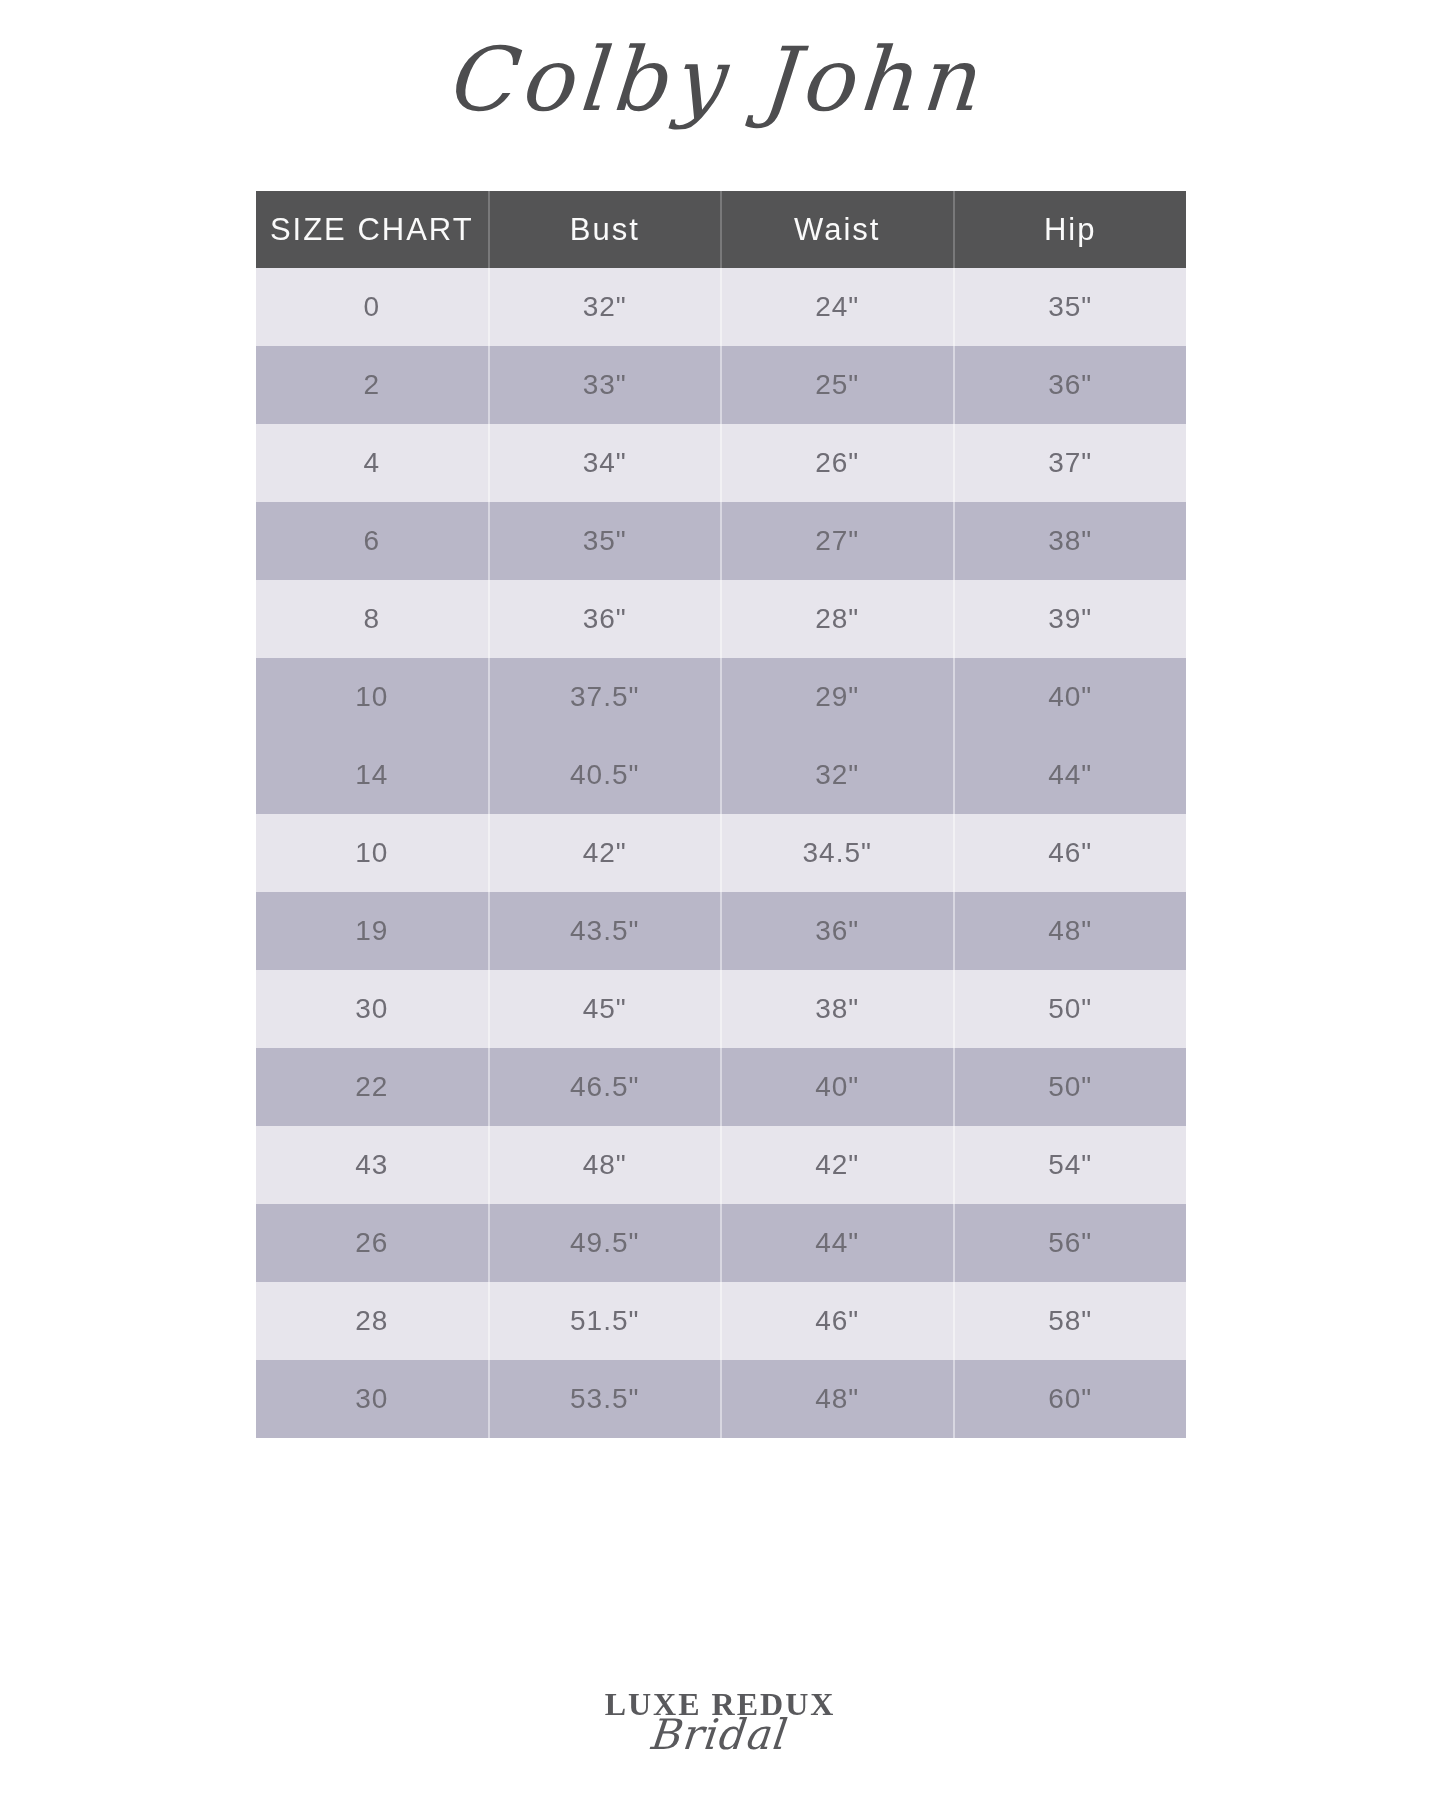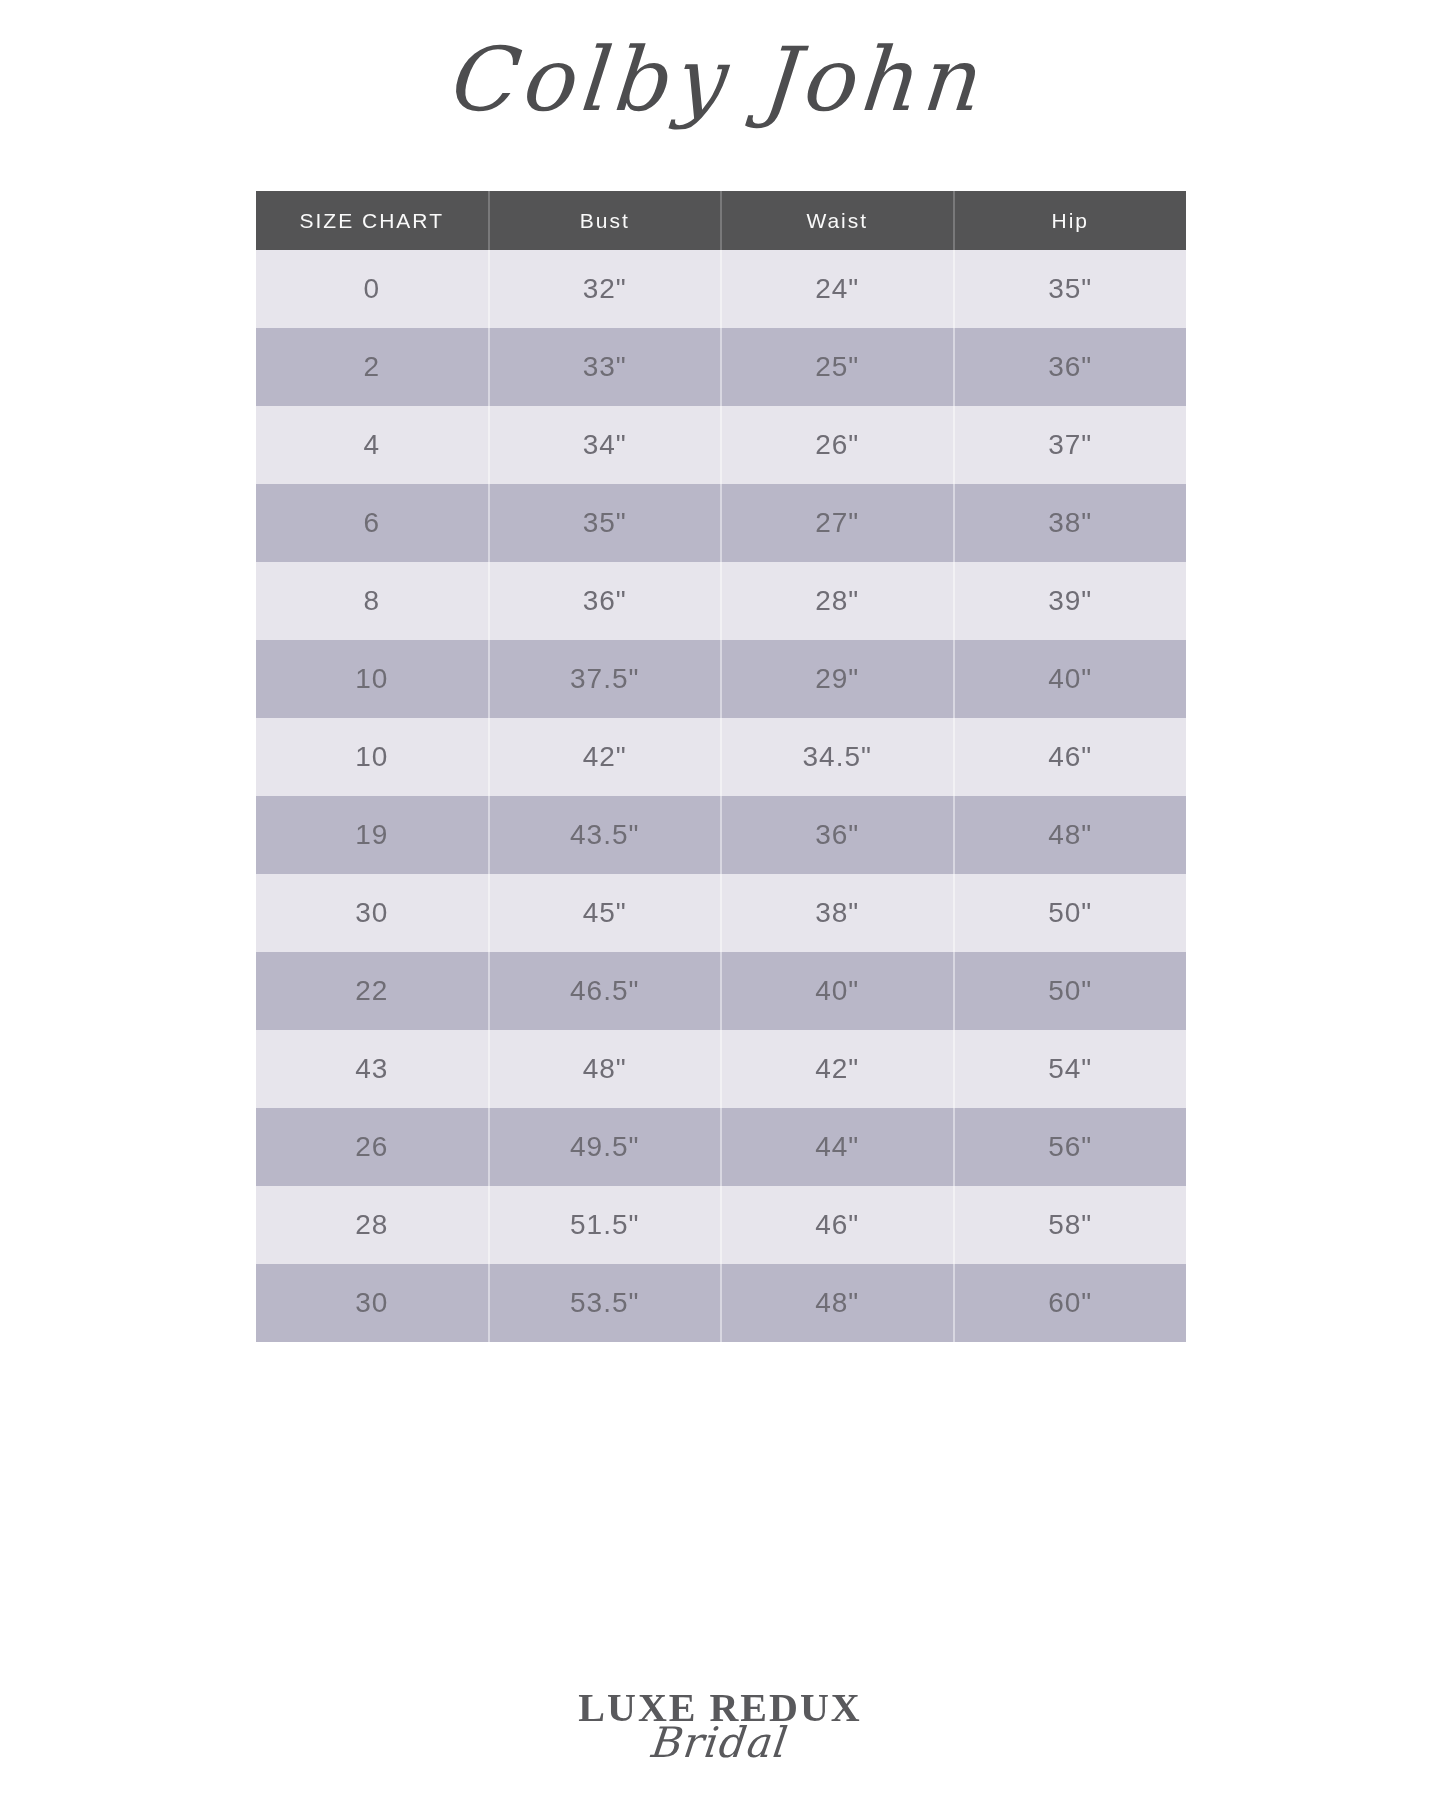--- a/index.html
+++ b/index.html
@@ -48,24 +48,24 @@
     border-collapse: collapse;
     table-layout: fixed;
   }
   .size-table th, .size-table td {
     width: 25%;
     text-align: center;
     vertical-align: middle;
     font-weight: normal;
   }
   .size-table thead th {
-    height: 59px;
+    height: 77px;
     background: var(--header-bg);
     color: var(--header-text);
-    font-size: 21px;
+    font-size: 31px;
     letter-spacing: 2px;
   }
   .size-table thead th + th {
     border-left: 2px solid rgba(255,255,255,0.22);
   }
   .size-table tbody td {
     height: 78px;
     font-size: 28px;
     letter-spacing: 1px;
     color: var(--cell-text);
@@ -81,21 +81,21 @@
     position: absolute;
     top: 1688px;
     left: 0;
     width: 100%;
     text-align: center;
     color: var(--logo-text);
   }
   .logo-primary {
     font-family: "Liberation Serif", serif;
     font-weight: bold;
-    font-size: 40px;
+    font-size: 32px;
     letter-spacing: 2px;
     line-height: 1.0;
     color: var(--logo-text);
   }
   .logo-secondary {
     font-family: "DejaVu Serif", serif;
     font-style: italic;
     font-size: 42px;
     line-height: 0.9;
     margin-top: -4px;
@@ -157,20 +157,26 @@
     </tr>
 
     <tr class="row-dark">
       <td>10</td>
       <td>37.5"</td>
       <td>29"</td>
       <td>40"</td>
     </tr>
 
 
+    <tr class="row-dark">
+      <td>14</td>
+      <td>40.5"</td>
+      <td>32"</td>
+      <td>44"</td>
+    </tr>
 
     <tr class="row-light">
       <td>10</td>
       <td>42"</td>
       <td>34.5"</td>
       <td>46"</td>
     </tr>
 
     <tr class="row-dark">
       <td>19</td>

